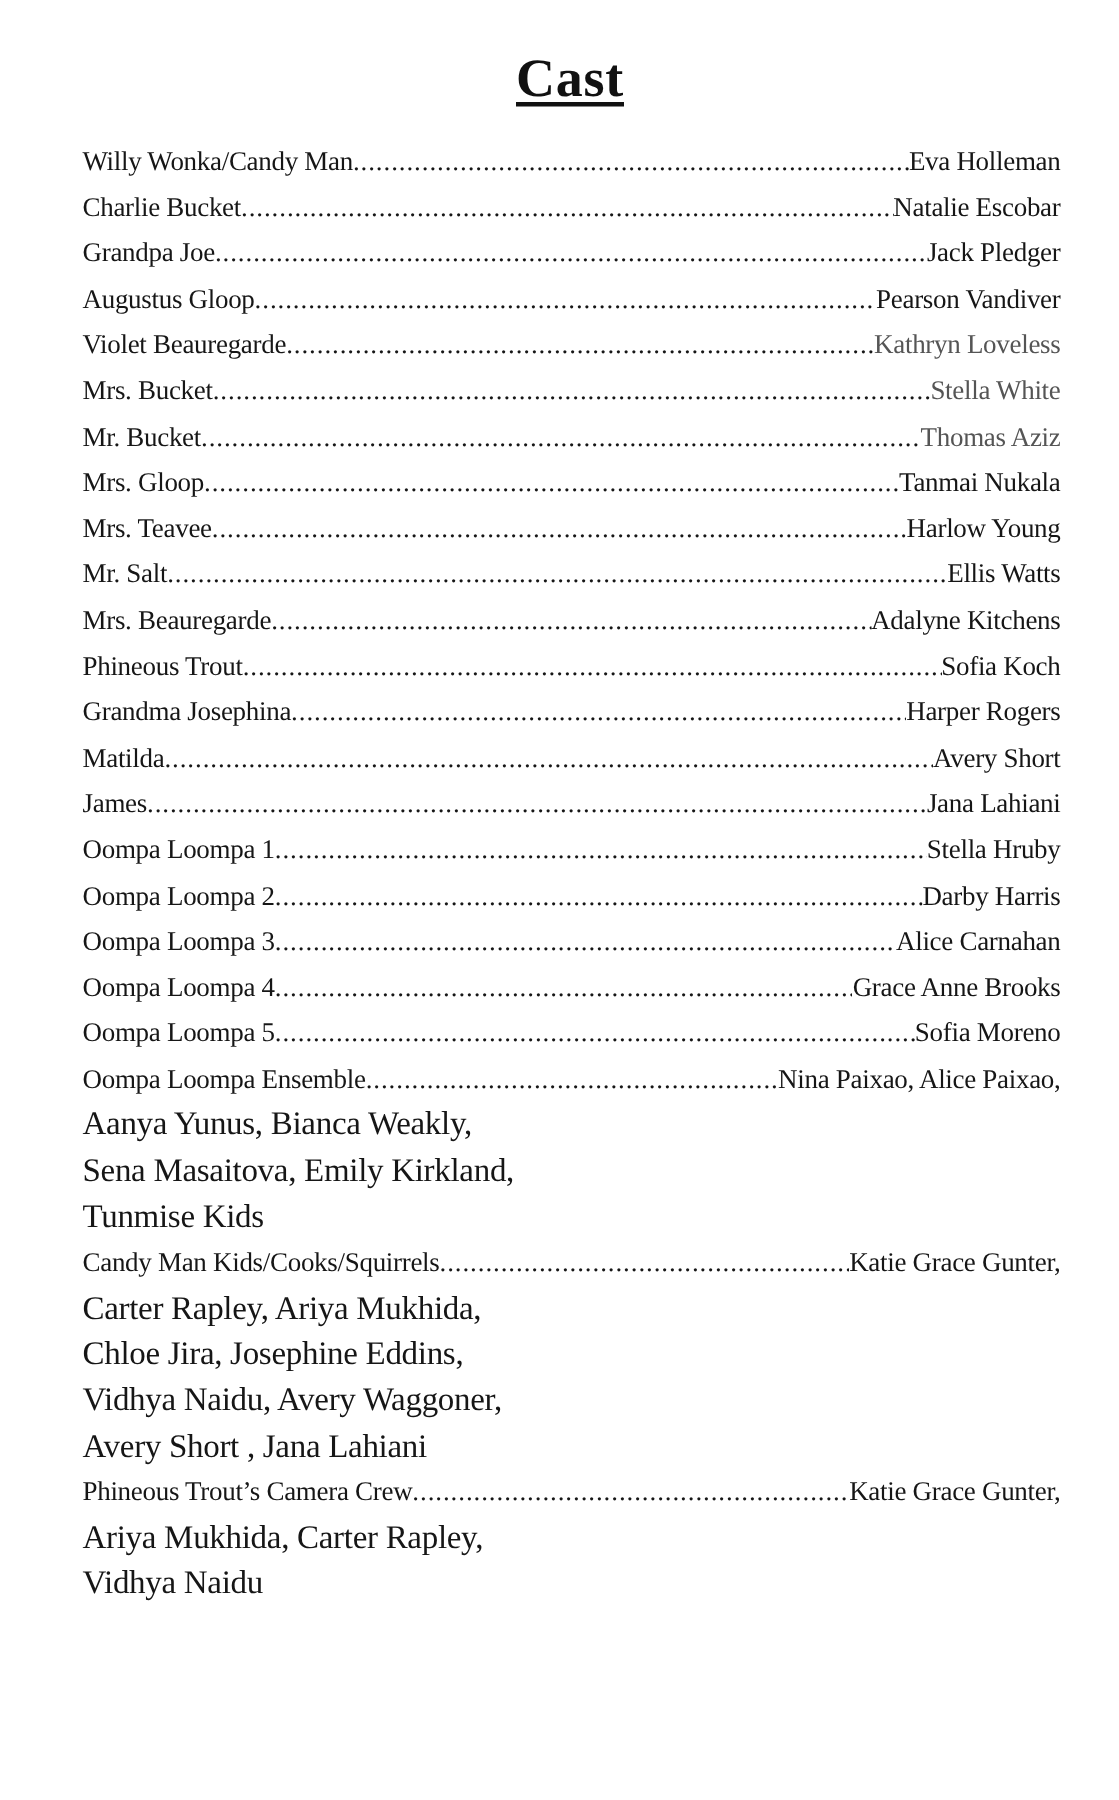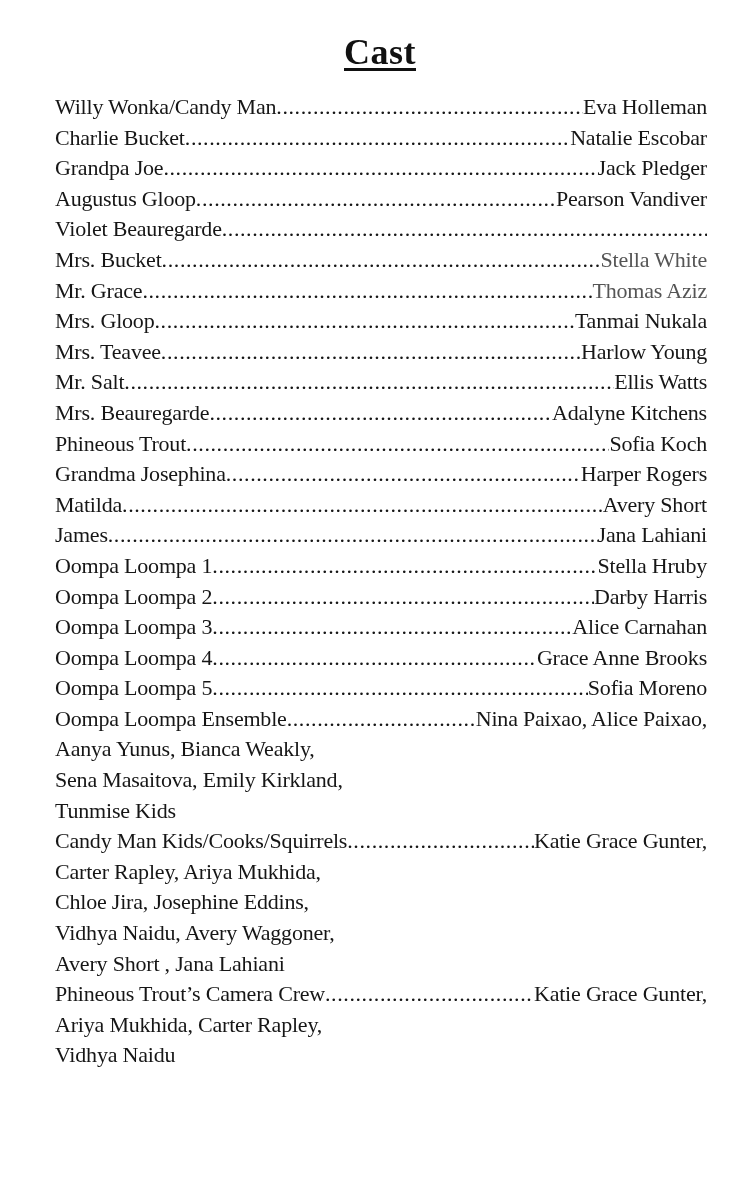--- a/index.html
+++ b/index.html
@@ -34,21 +34,21 @@
       position: absolute;
       top: 92px;
       left: 55px;
       width: 652px;
     }
     .row {
       display: flex;
       align-items: flex-start;
       height: 30.6px;
       line-height: 30.6px;
-      font-size: 22px;
+      font-size: 18px;
       white-space: nowrap;
       letter-spacing: -0.2px;
     }
     .role {
       flex: 0 0 auto;
     }
     .leader {
       flex: 1 1 auto;
       overflow: hidden;
       white-space: nowrap;
@@ -93,28 +93,29 @@
       <span class="actor">Jack Pledger</span>
     </div>
   <div class="row">
       <span class="role">Augustus Gloop</span>
       <span class="leader"></span>
       <span class="actor">Pearson Vandiver</span>
     </div>
   <div class="row">
       <span class="role">Violet Beauregarde</span>
       <span class="leader"></span>
+      <span class="actor faded">Kathryn Loveless</span>
     </div>
   <div class="row">
       <span class="role">Mrs. Bucket</span>
       <span class="leader"></span>
       <span class="actor faded">Stella White</span>
     </div>
   <div class="row">
-      <span class="role">Mr. Grace</span>
+      <span class="role">Mr. Bucket</span>
       <span class="leader"></span>
       <span class="actor faded">Thomas Aziz</span>
     </div>
   <div class="row">
       <span class="role">Mrs. Gloop</span>
       <span class="leader"></span>
       <span class="actor">Tanmai Nukala</span>
     </div>
   <div class="row">
       <span class="role">Mrs. Teavee</span>

